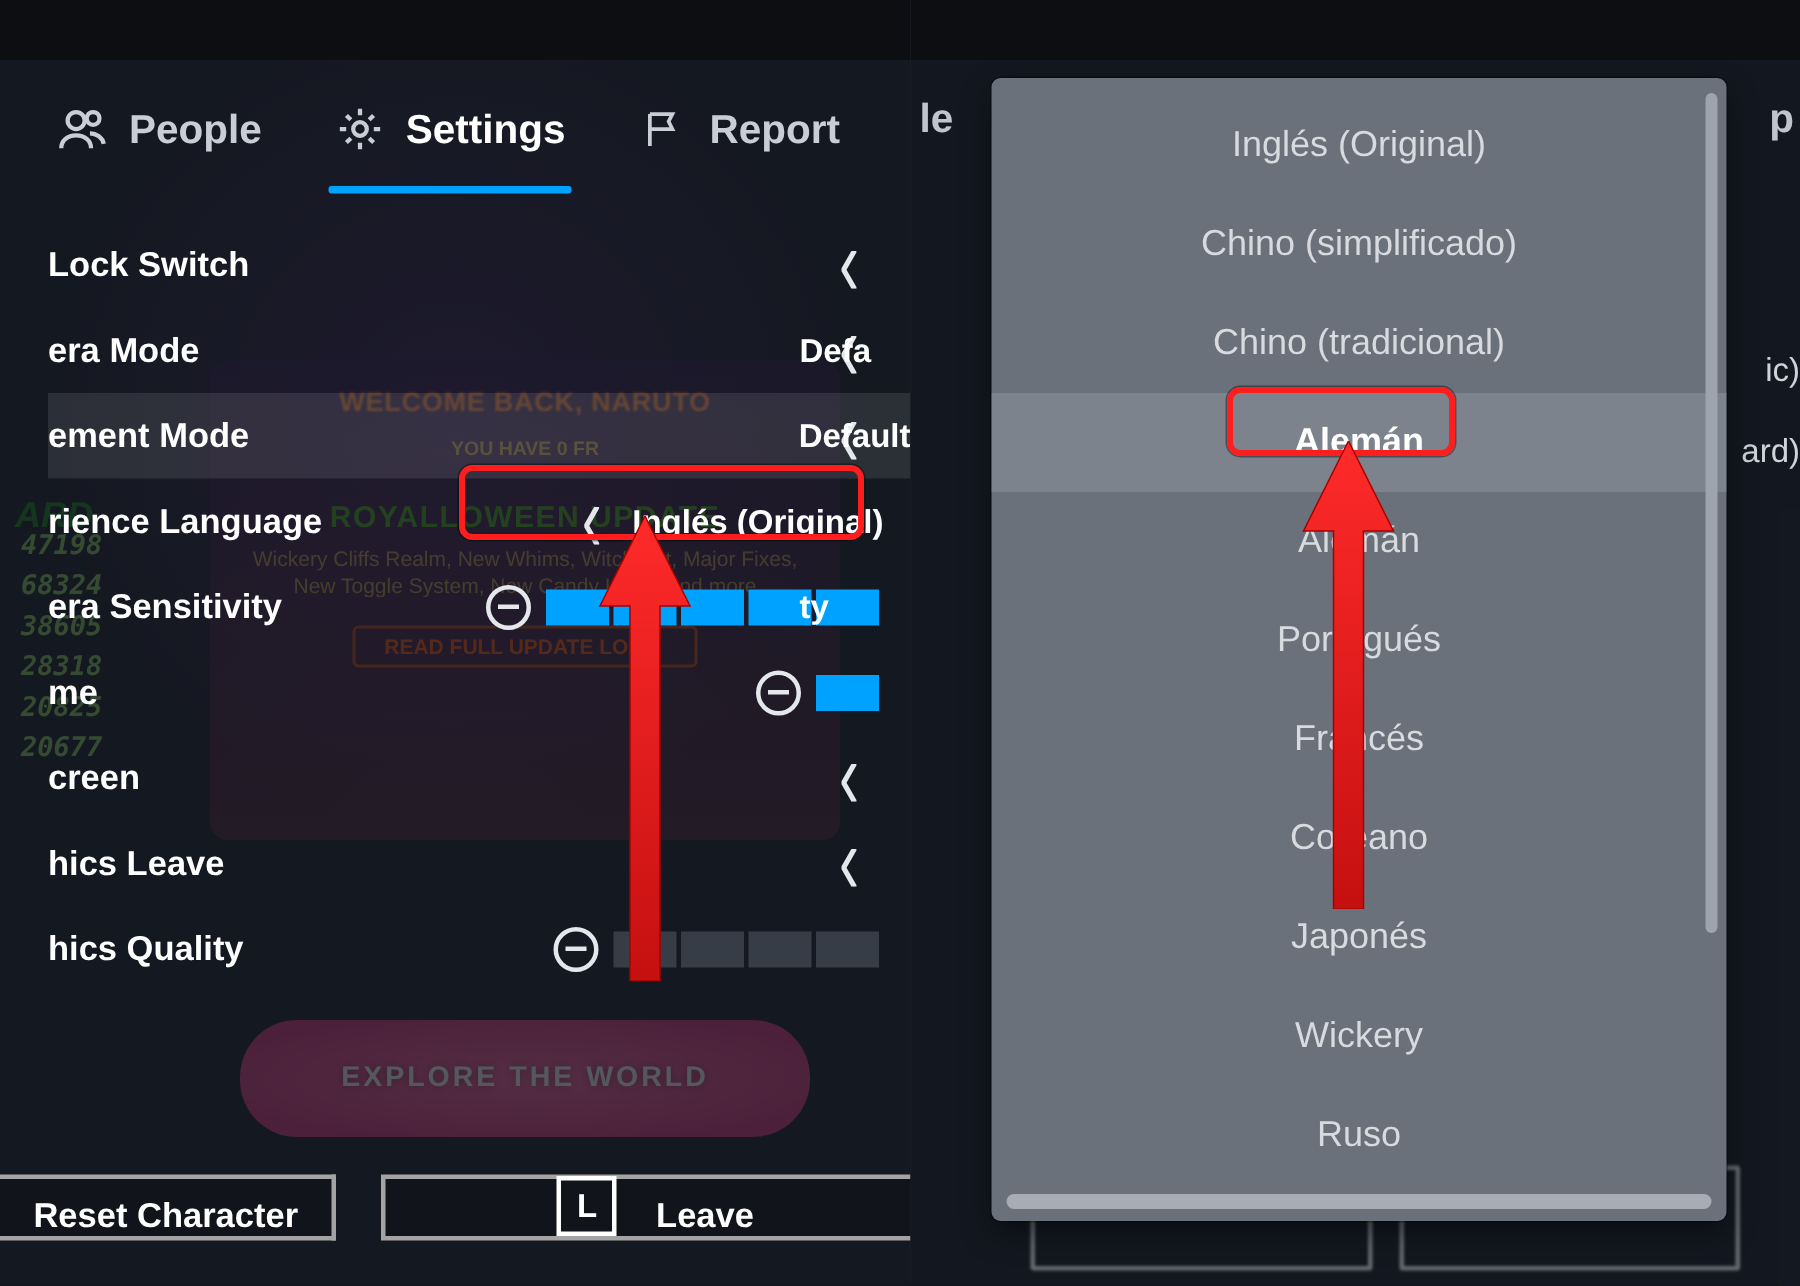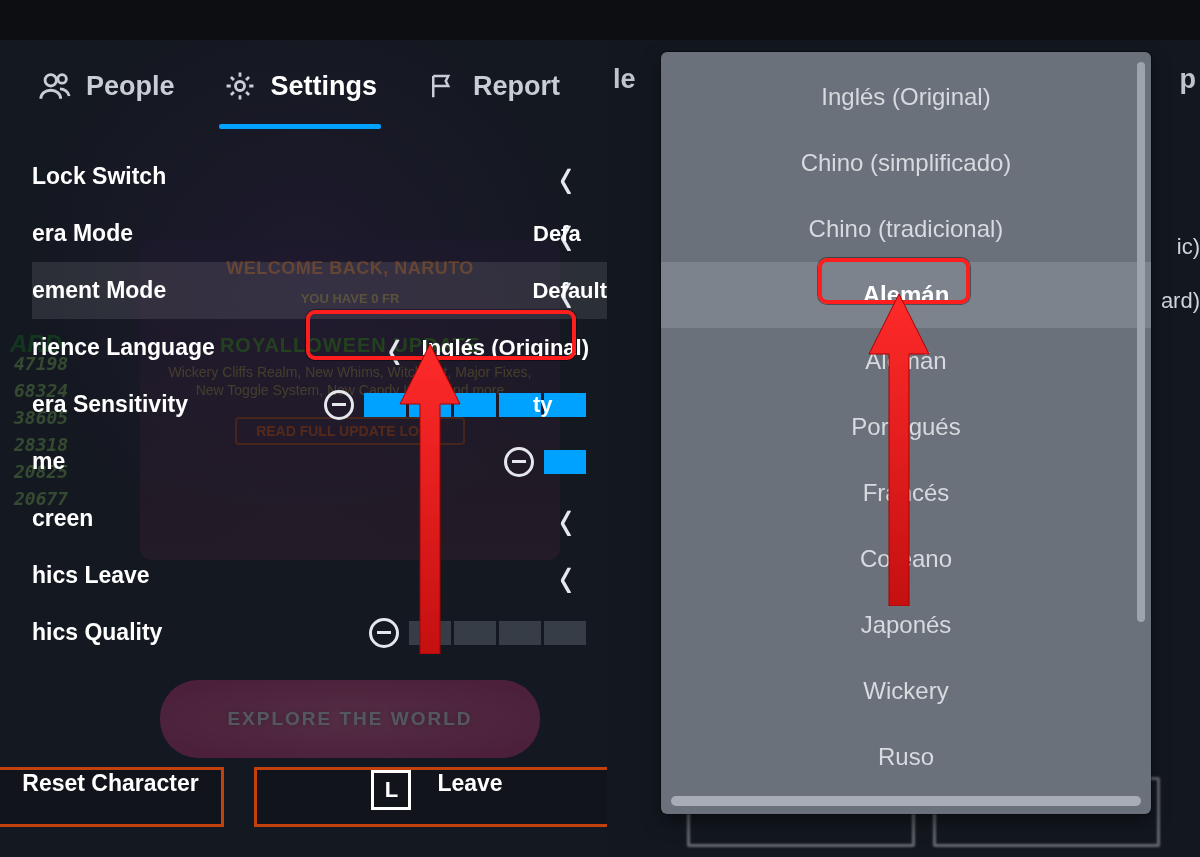--- a/index.html
+++ b/index.html
@@ -66,24 +66,24 @@
 .hl-box {
   position:absolute; border:4px solid #ff1e1e; border-radius:9px; box-shadow:0 0 0 1px rgba(0,0,0,.4);
   pointer-events:none;
 }
 .arrow { position:absolute; pointer-events:none; }
 
 
 .footer-left { position:absolute; left:0; right:0; bottom:30px; display:flex; gap:22px; padding-left:0; }
 .fbtn {
   flex:0 0 auto;
-  display:flex; align-items:flex-start; justify-content:center;
+  display:flex; align-items:flex-end; justify-content:center;
   gap:26px;
-  height:60px;
-  border:3px solid #c2410c; color:#ffffff; font-size:23px; font-weight:700;
+  height:44px;
+  border:3px solid #a3a3a3; color:#ffffff; font-size:23px; font-weight:700;
   background: rgba(0,0,0,0.15);
 }
 .fbtn.reset { width:224px; }
 .fbtn.leave { width:370px; margin-left:8px;}
 .fbtn .key { width:40px; height:40px; border:3px solid #ffffff; display:flex; align-items:center; justify-content:center; font-size:22px; font-weight:700;margin-left:-4px;}
 
 
 .panel-right { position: relative; width: 593px; height: 857px; background: #20252e; overflow:hidden;}
 .panel-right .blackbar { position:absolute; left:0; top:0; width:100%; height:40px; background:#0d0e12; }
 .panel-right .bg-overlay{position:absolute; left:0; top:40px; width:100%; height:817px; background: rgba(16,20,28,0.78);}

